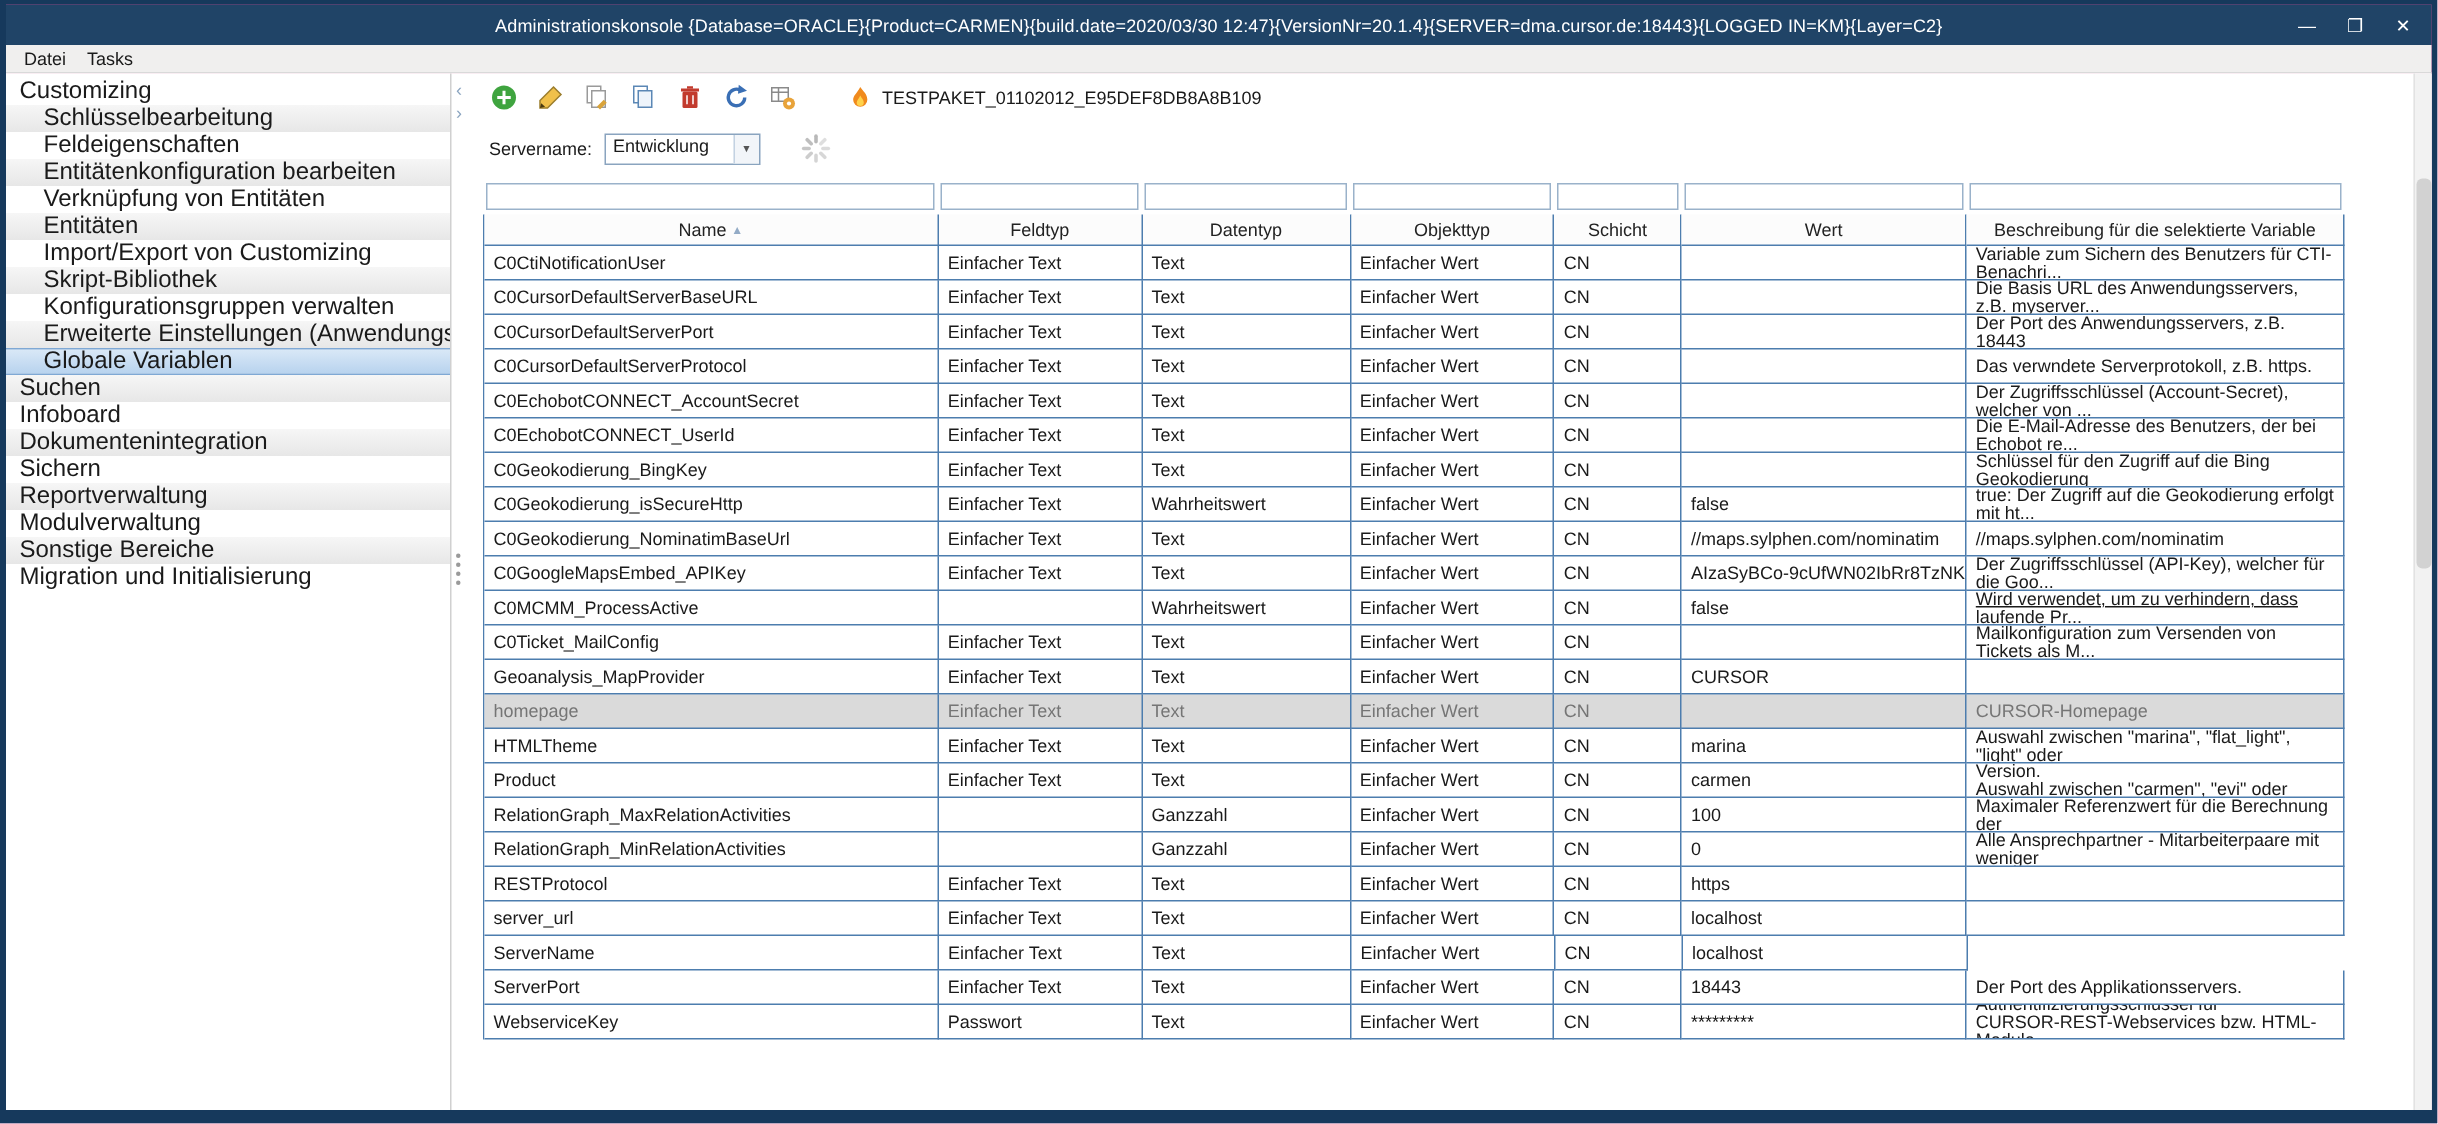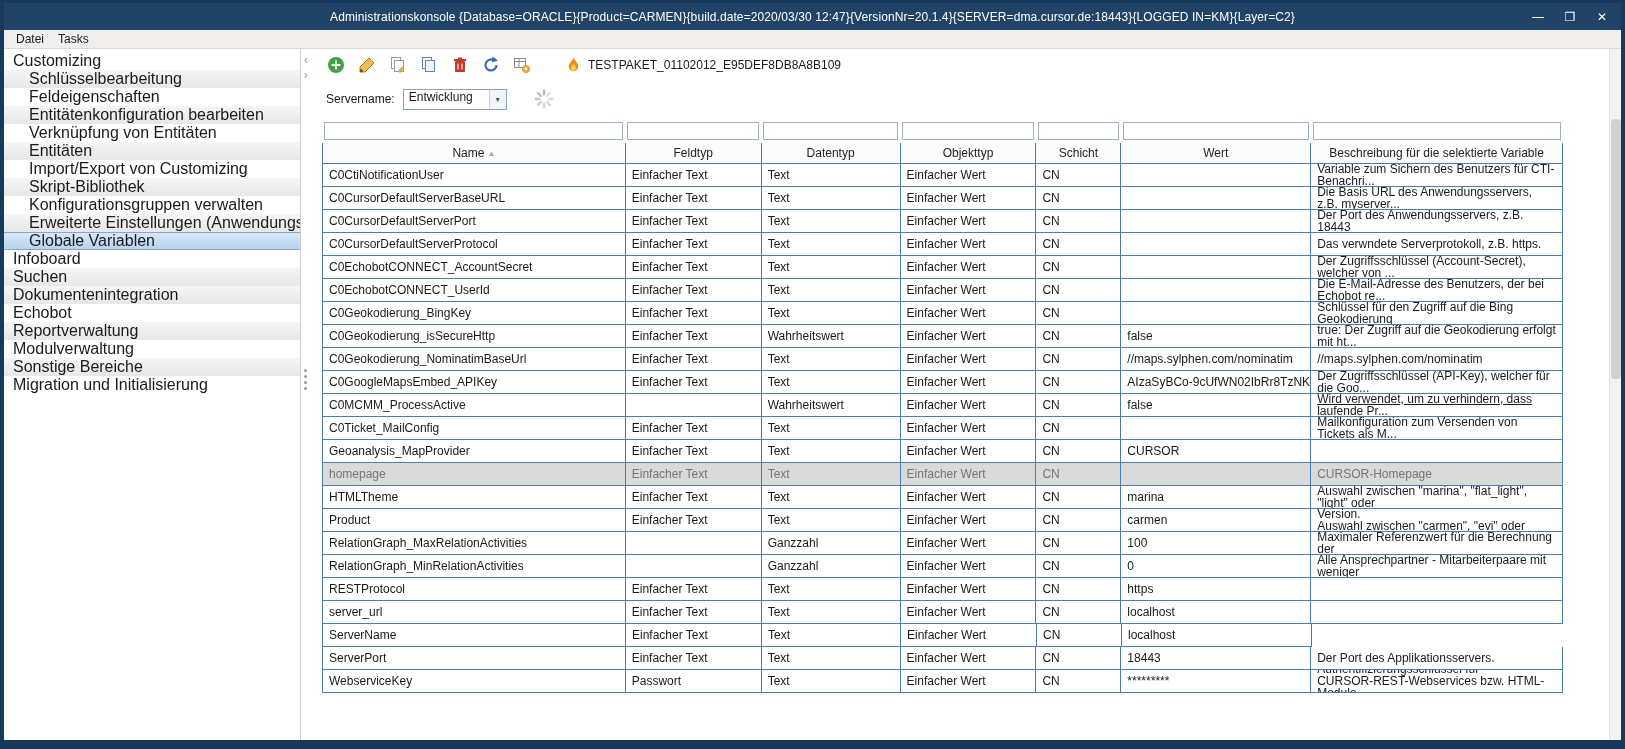--- a/index.html
+++ b/index.html
@@ -86,24 +86,24 @@
         <div class="tree-item lvl1 striped">Schlüsselbearbeitung</div>
         <div class="tree-item lvl1">Feldeigenschaften</div>
         <div class="tree-item lvl1 striped">Entitätenkonfiguration bearbeiten</div>
         <div class="tree-item lvl1">Verknüpfung von Entitäten</div>
         <div class="tree-item lvl1 striped">Entitäten</div>
         <div class="tree-item lvl1">Import/Export von Customizing</div>
         <div class="tree-item lvl1 striped">Skript-Bibliothek</div>
         <div class="tree-item lvl1">Konfigurationsgruppen verwalten</div>
         <div class="tree-item lvl1 striped">Erweiterte Einstellungen (Anwendungsvariablen)</div>
         <div class="tree-item lvl1 selected">Globale Variablen</div>
+        <div class="tree-item striped">Suchen</div>
         <div class="tree-item">Infoboard</div>
-        <div class="tree-item striped">Suchen</div>
         <div class="tree-item striped">Dokumentenintegration</div>
-        <div class="tree-item">Echobot</div>
+        <div class="tree-item">Sichern</div>
         <div class="tree-item striped">Reportverwaltung</div>
         <div class="tree-item">Modulverwaltung</div>
         <div class="tree-item striped">Sonstige Bereiche</div>
         <div class="tree-item">Migration und Initialisierung</div>
       </div>
 
     <div class="splitter">
       <div class="split-chevrons">‹<br>›</div>
       <div class="grip">
           <i></i>

